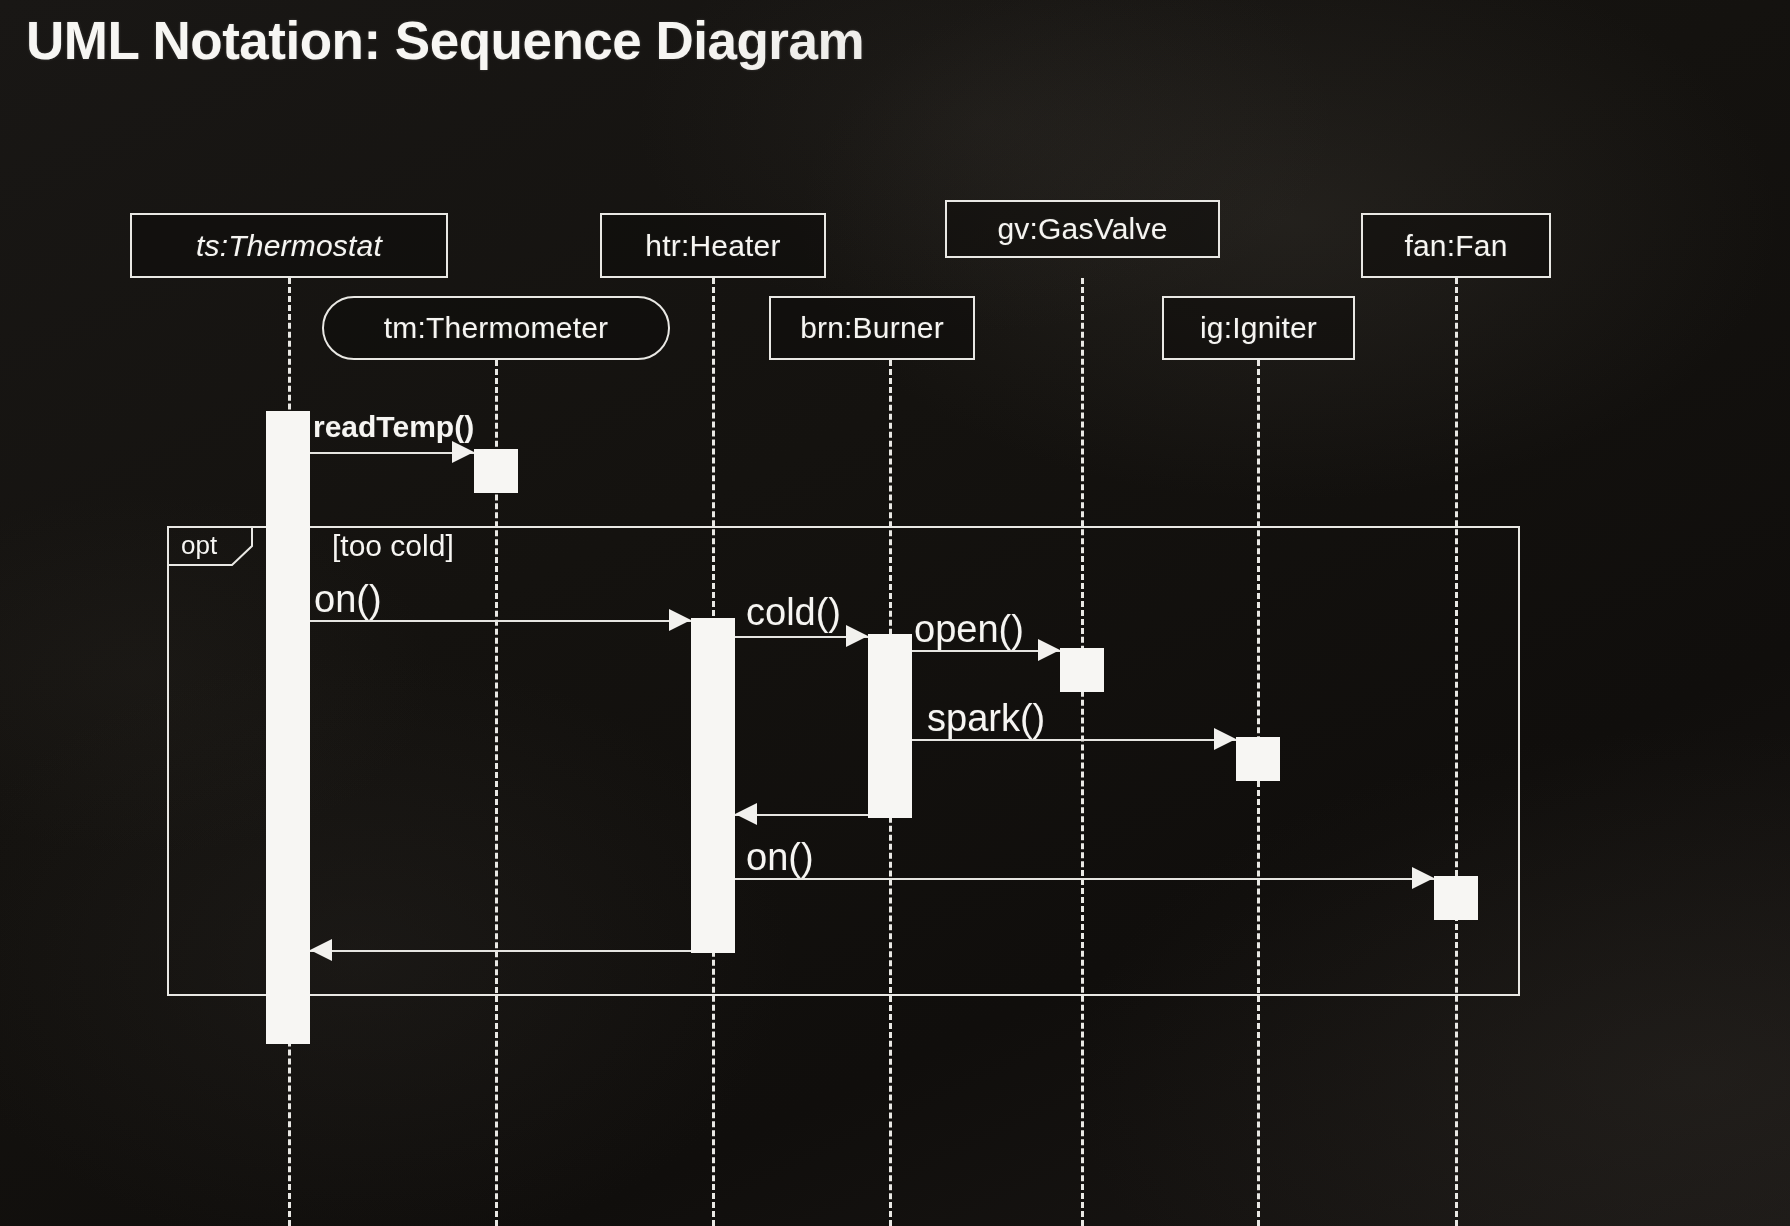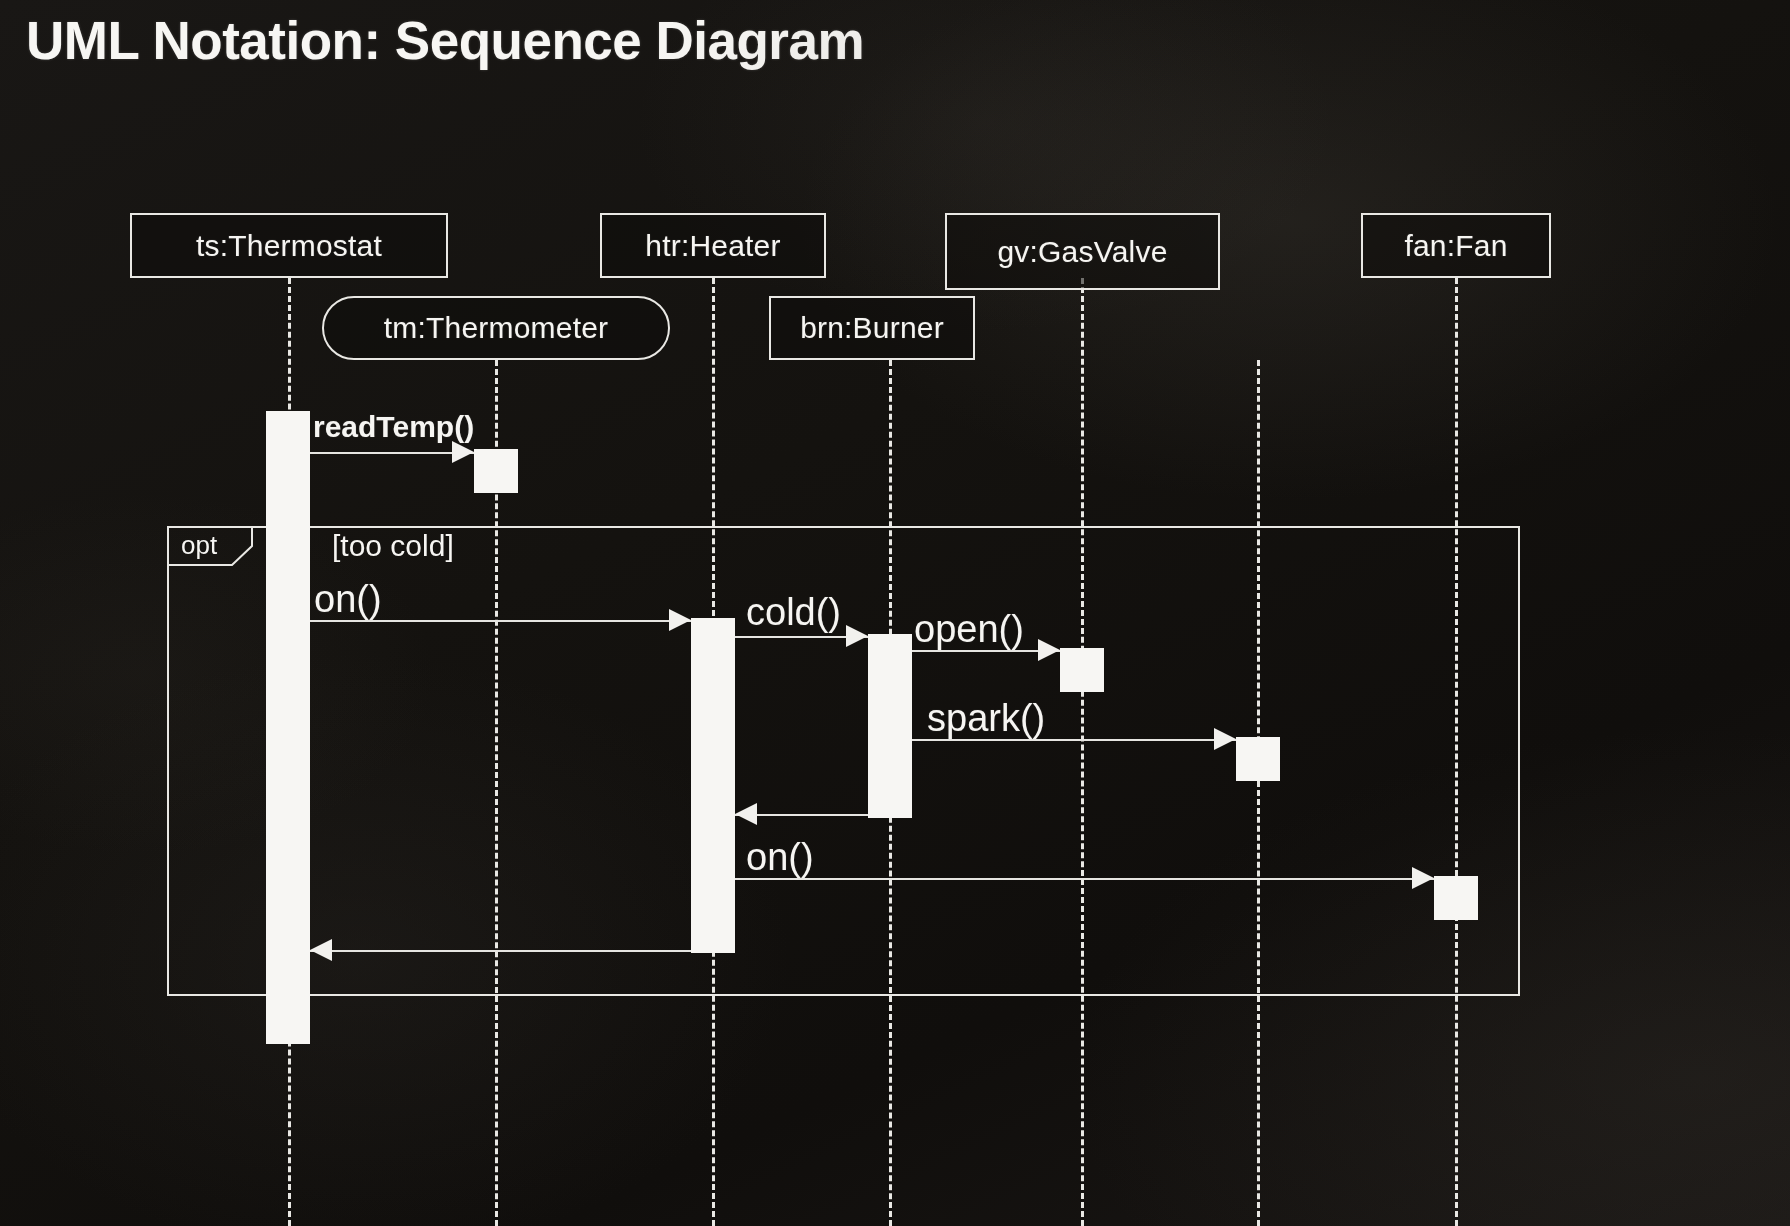--- a/index.html
+++ b/index.html
@@ -138,25 +138,26 @@
   <div class="diagram">
 
     <div class="lifeline-dash" style="left:288px;  top:278px; height:948px;"></div>
     <div class="lifeline-dash" style="left:495px;  top:360px; height:866px;"></div>
     <div class="lifeline-dash" style="left:712px;  top:278px; height:948px;"></div>
     <div class="lifeline-dash" style="left:889px;  top:360px; height:866px;"></div>
     <div class="lifeline-dash" style="left:1081px; top:278px; height:948px;"></div>
     <div class="lifeline-dash" style="left:1257px; top:360px; height:866px;"></div>
     <div class="lifeline-dash" style="left:1455px; top:278px; height:948px;"></div>
 
-    <div class="lifeline-box" style="left:130px;  top:213px; width:318px; height:65px;">ts:Thermostat</div>
+    <div class="lifeline-box" style="left:130px;  top:213px; width:318px; height:65px;font-style:italic;">ts:Thermostat</div>
     <div class="lifeline-box" style="left:322px;  top:296px; width:348px; height:64px;border-radius:32px;">tm:Thermometer</div>
     <div class="lifeline-box" style="left:600px;  top:213px; width:226px; height:65px;">htr:Heater</div>
     <div class="lifeline-box" style="left:769px;  top:296px; width:206px; height:64px;">brn:Burner</div>
-    <div class="lifeline-box" style="left:945px;  top:213px; width:275px; height:77px;">gv:GasValve</div>
+    <div class="lifeline-box" style="left:945px;  top:200px; width:275px; height:58px;">gv:GasValve</div>
+    <div class="lifeline-box" style="left:1162px; top:296px; width:193px; height:64px;">ig:Igniter</div>
     <div class="lifeline-box" style="left:1361px; top:213px; width:190px; height:65px;">fan:Fan</div>
 
     <div class="frag" style="left:167px; top:526px; width:1353px; height:470px;"></div>
     <div class="frag-tab" style="left:167px; top:526px;">
       <svg width="86" height="40" viewBox="0 0 86 40" aria-hidden="true">
         <path d="M1,1 L85,1 L85,20 L65,39 L1,39 Z" fill="none" stroke="#e9e8e4" stroke-width="2"></path>
       </svg>
       <span class="frag-tab-label">opt</span>
     </div>
     <div class="guard" style="left:332px; top:529px;">[too cold]</div>

